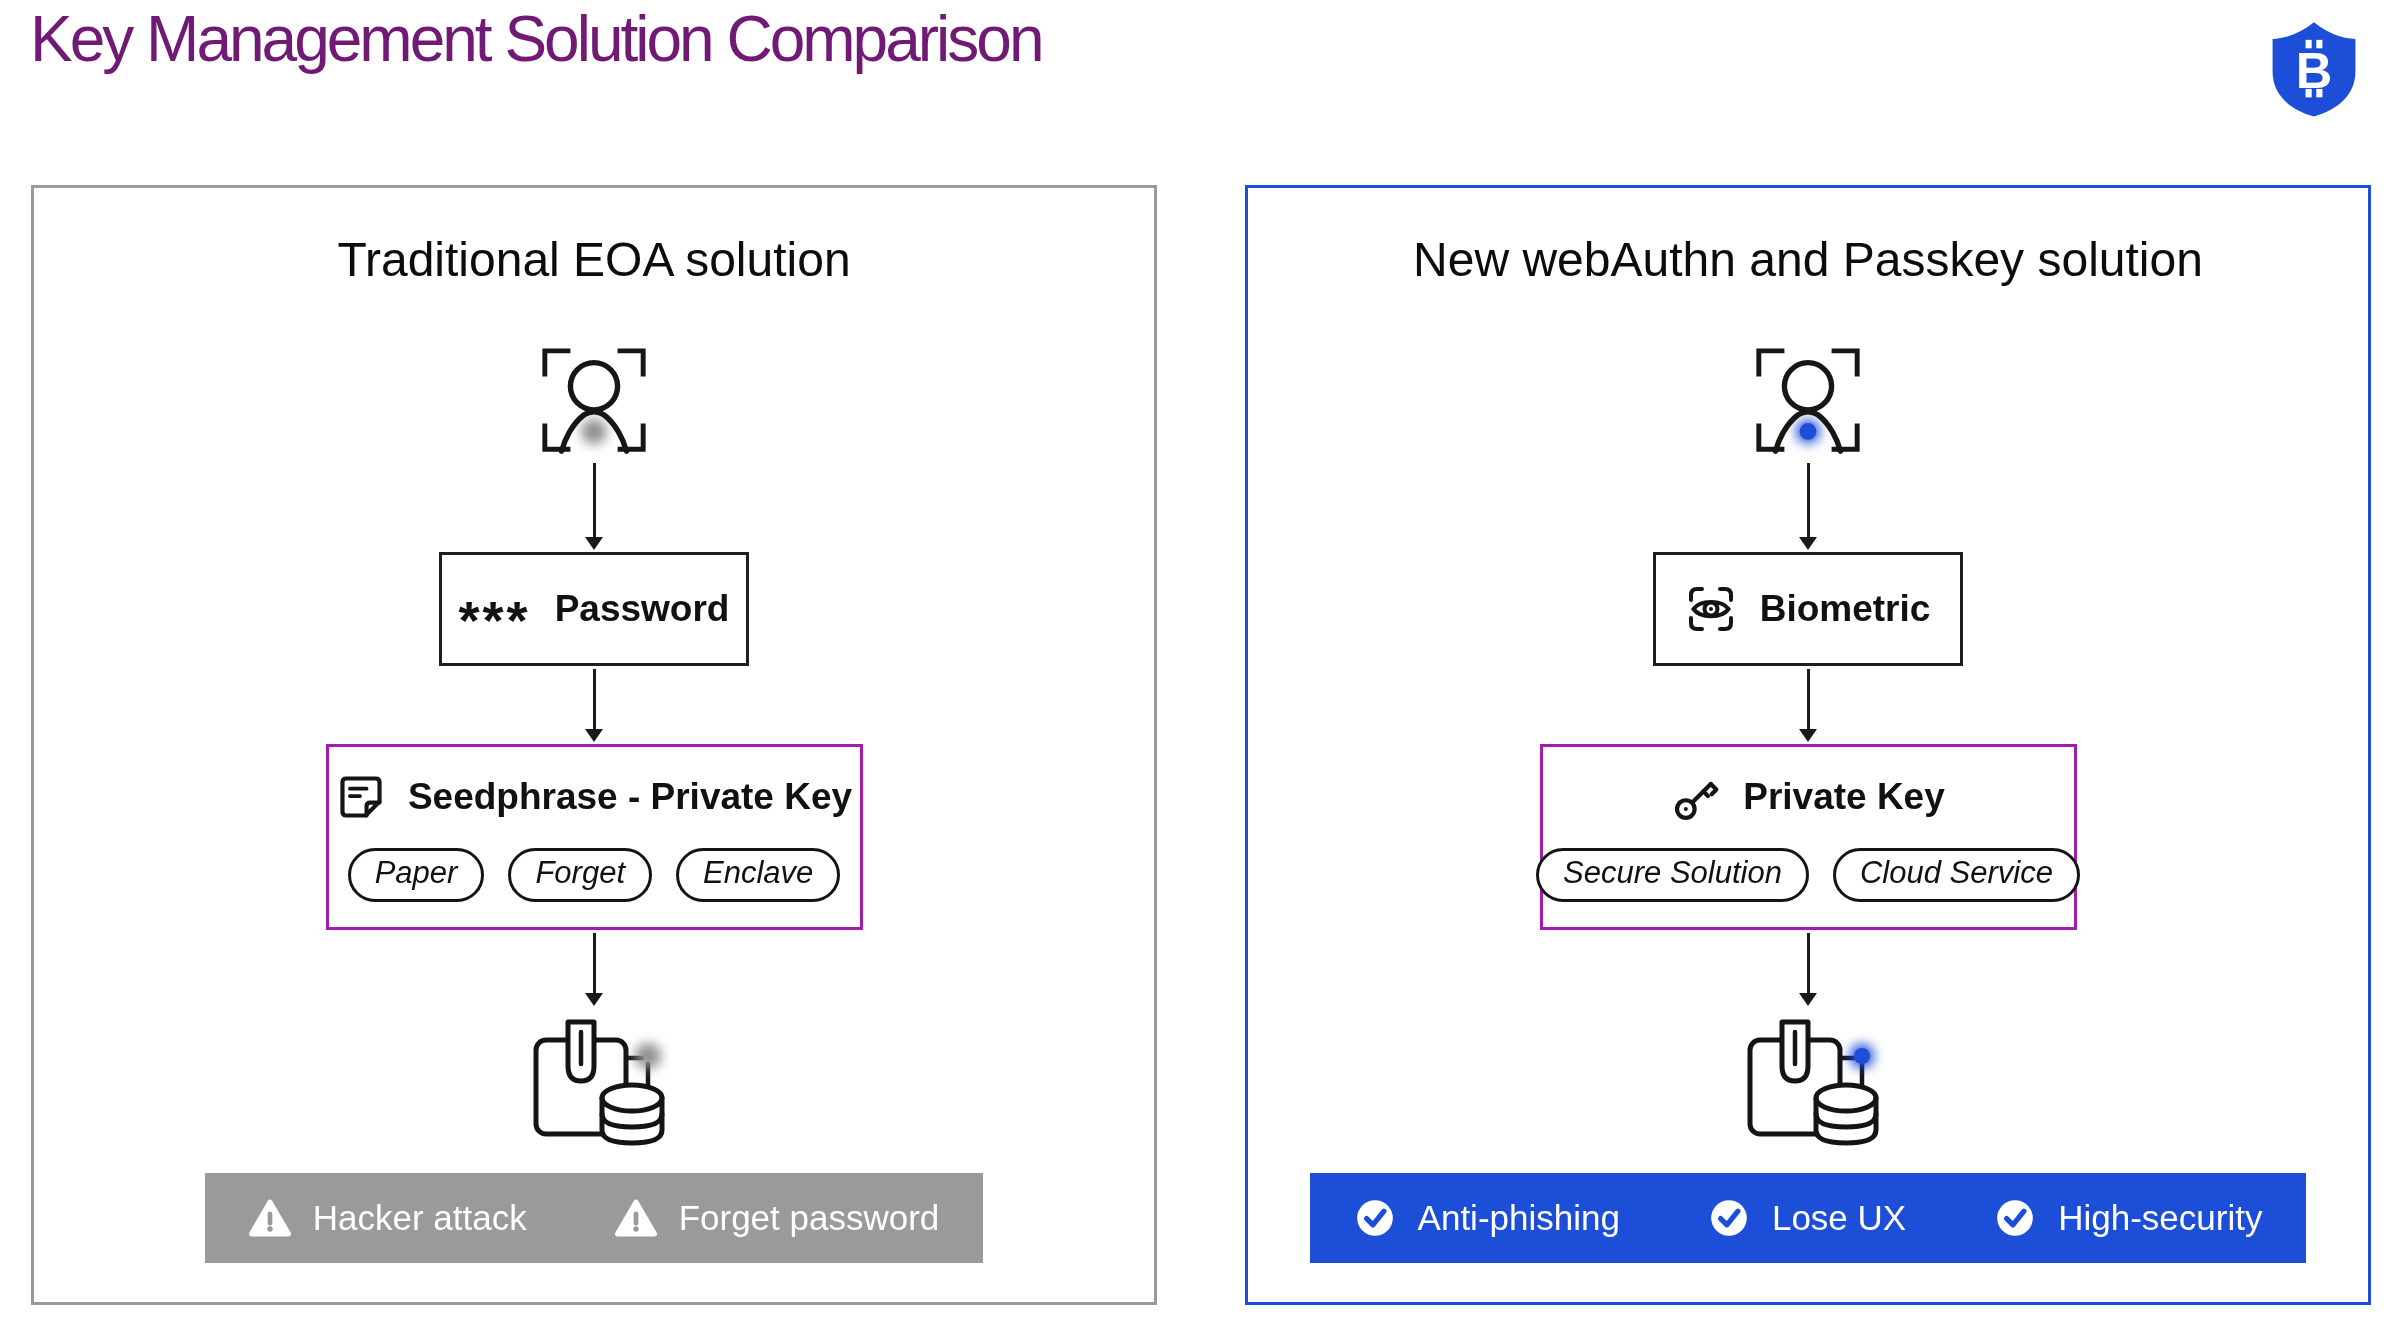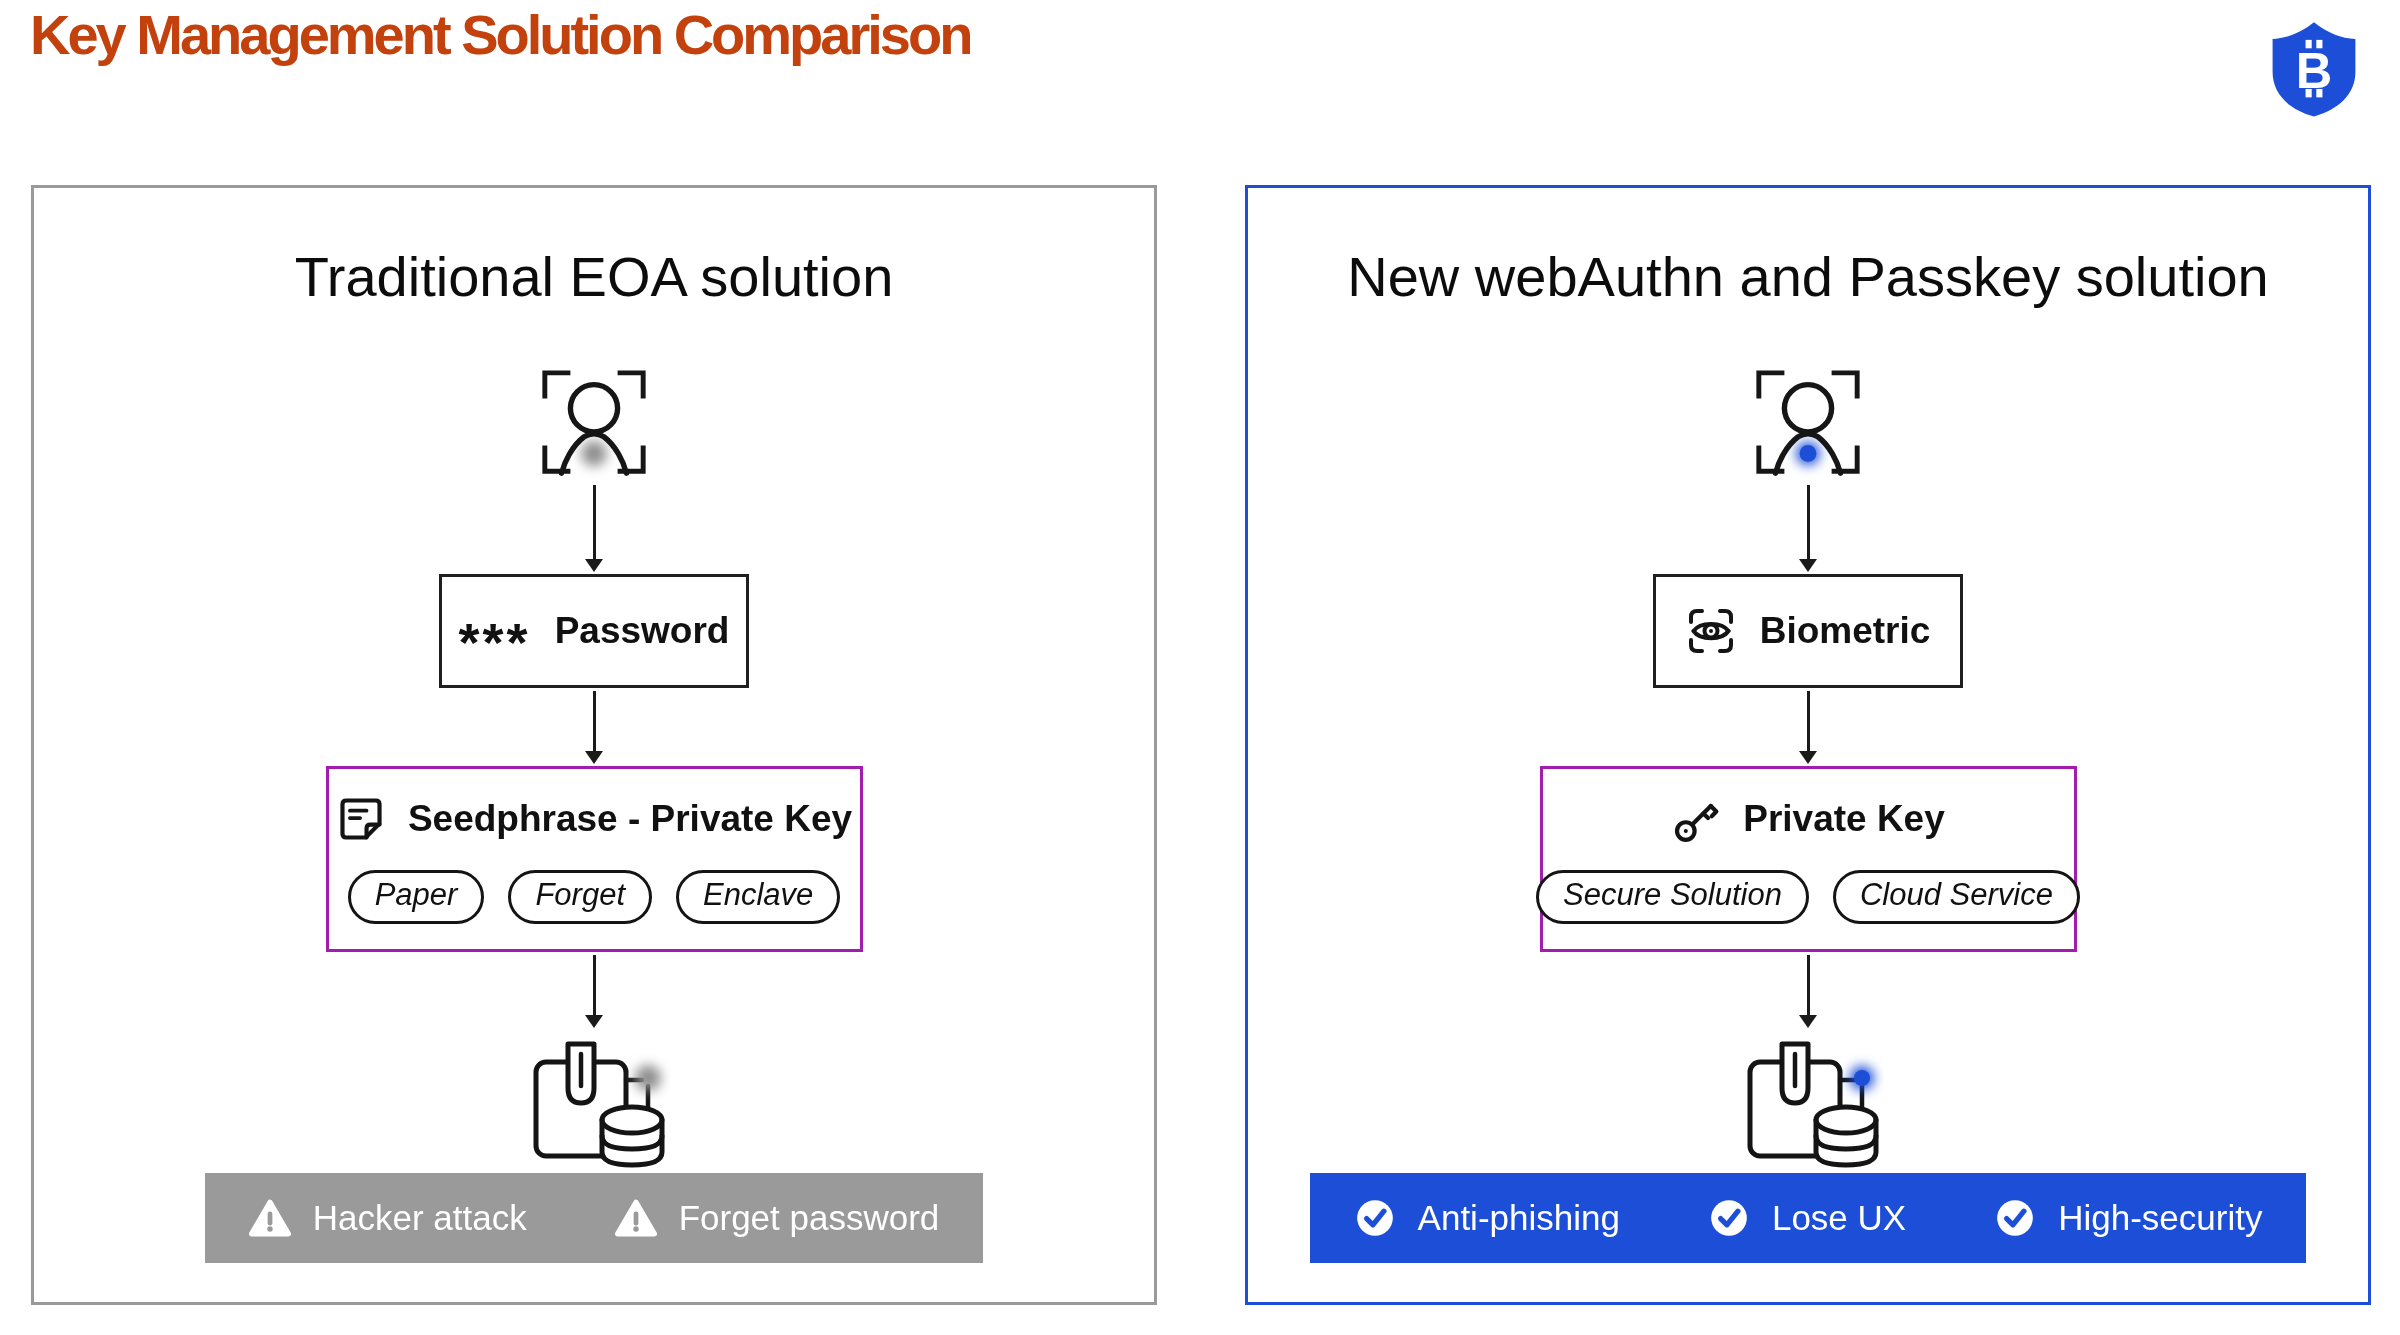--- a/index.html
+++ b/index.html
@@ -8,37 +8,37 @@
     font-family: "Liberation Sans", "DejaVu Sans", sans-serif;
     color: #111;
     position: relative;
   }
   .page { width: 2400px; height: 1335px; position: relative; }
 
   
   .header { position: absolute; top: 0; left: 0; right: 0; height: 160px; }
   .page-title {
     position: absolute; left: 30px; top: 2px;
-    font-size: 56px; font-weight: 700; letter-spacing: -3px; color: #c2410c;
+    font-size: 64px; font-weight: 400; letter-spacing: -3px; color: #701a75;
     white-space: nowrap;
   }
   .logo { position: absolute; right: 40px; top: 18px; width: 92px; height: 102px; }
   .logo svg { width: 100%; height: 100%; display: block; }
 
   
   .panels {
     position: absolute; top: 185px; left: 31px; right: 29px; height: 1120px;
     display: flex; gap: 88px;
   }
   .panel {
     flex: 1; height: 1120px; background: #fff;
     border: 3px solid var(--border, #999);
     display: flex; flex-direction: column; align-items: center;
   }
-  .panel-title { margin-top: 56px; font-size: 56px; font-weight: 400; color: #0c0c0c; }
+  .panel-title { margin-top: 44px; font-size: 48px; font-weight: 400; color: #0c0c0c; }
 
   
   .flow { display: flex; flex-direction: column; align-items: center; }
   .scan-user { margin-top: 54px; width: 118px; height: 118px; }
   .scan-user svg, .storage svg { display: block; width: 100%; height: 100%; }
 
   .arrow { position: relative; width: 3px; background: #1a1a1a; }
   .arrow::after {
     content: ""; position: absolute; bottom: -13px; left: 50%;
     transform: translateX(-50%);

